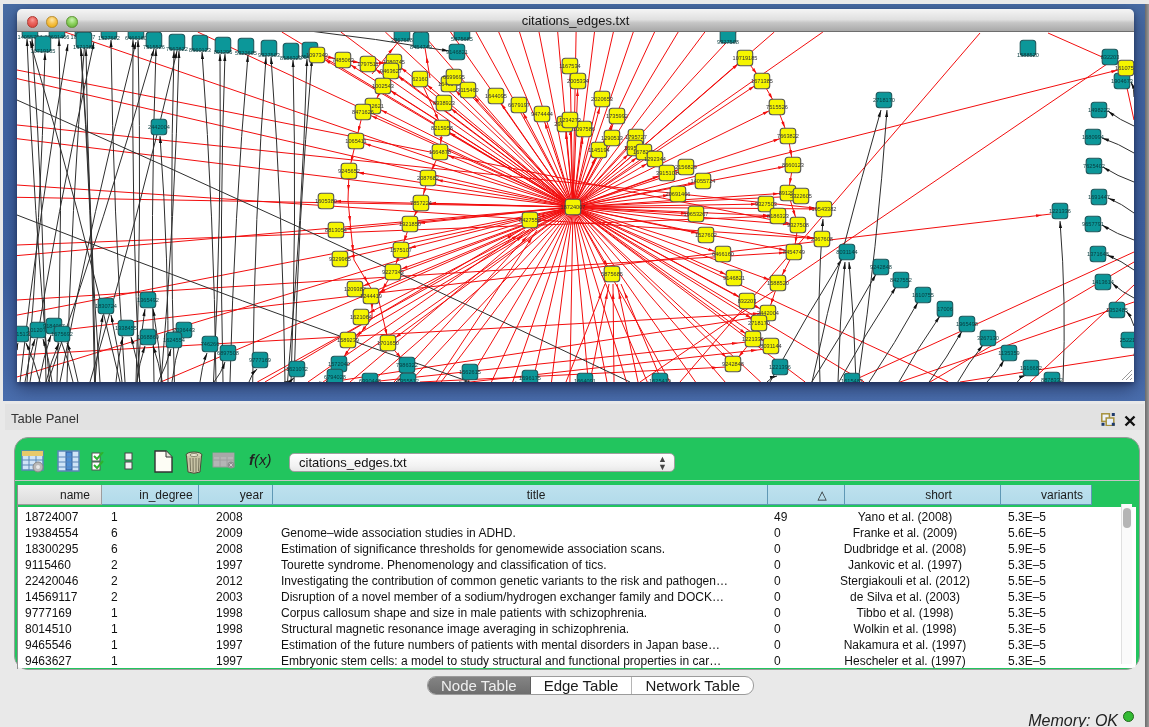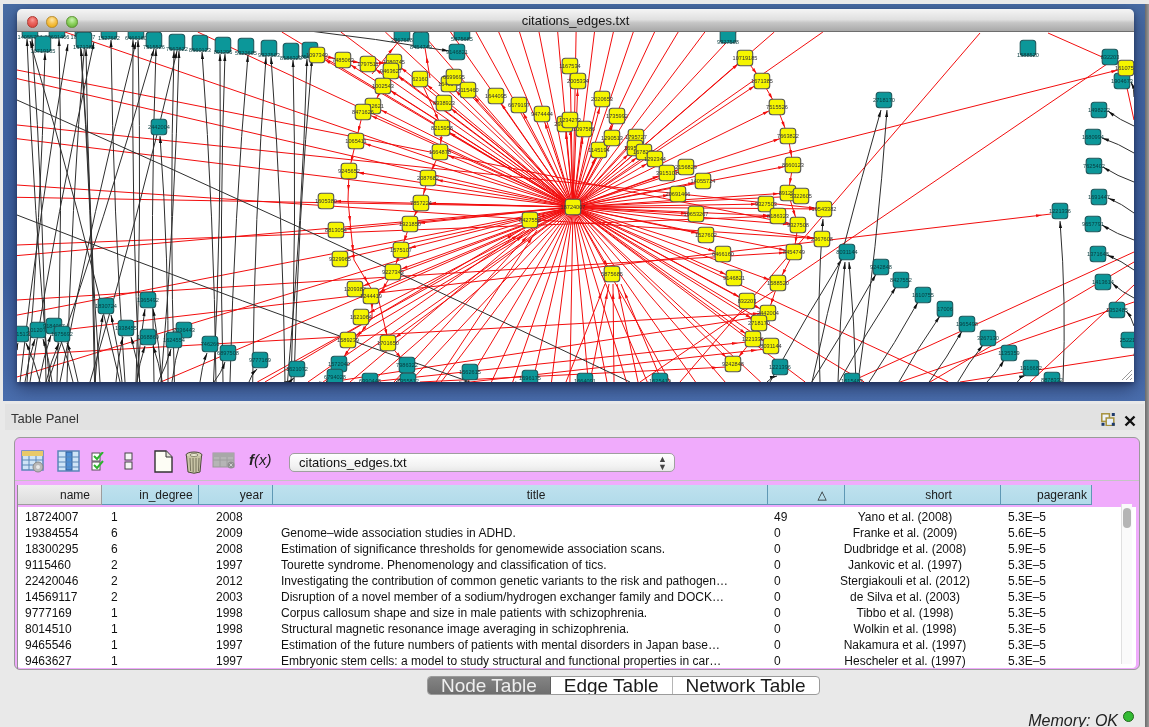--- a/index.html
+++ b/index.html
@@ -13,40 +13,40 @@
 .tl{position:absolute;top:7px;width:11.5px;height:11.5px;border-radius:50%;}
 #tl-r{left:9.5px;background:radial-gradient(circle at 50% 30%,#fb9f9a 0%,#ec6b65 35%,#d83b34 100%);border:1px solid #ad3830;}
 #tl-y{left:29px;background:radial-gradient(circle at 50% 30%,#fde8a8 0%,#f6c24d 45%,#e9a800 100%);border:1px solid #b88a28;}
 #tl-g{left:49px;background:radial-gradient(circle at 50% 30%,#c9f2b2 0%,#8fd461 45%,#5aa72d 100%);border:1px solid #5a9230;}
 #title{position:absolute;top:4px;left:0;width:100%;text-align:center;font-size:13px;color:#161616;}
 #canvas{position:absolute;left:0;top:23px;width:1117px;height:350px;background:#fff;overflow:hidden;}
 #tablepanel{position:absolute;left:0;top:401px;width:1149px;height:326px;background:#e9e9e9;z-index:5;}
 #tp-title{position:absolute;left:11px;top:10px;font-size:13px;color:#333;}
 #tp-x{position:absolute;right:13px;top:12px;}
 #tp-float{position:absolute;right:34px;top:11px;width:14px;height:14px;}
-#panel{position:absolute;left:14px;top:36px;width:1126px;height:233px;background:#f0abfc;
-  border:1px solid #9a9a9a;border-radius:6px;}
+#panel{position:absolute;left:14px;top:36px;width:1126px;height:233px;background:#22c55e;
+  border:1px solid #9a9a9a;border-radius:14px;}
 #toolbar{position:absolute;left:0;top:0;width:100%;height:43px;border-bottom:1px solid #c4c4c4;}
 .ico{position:absolute;top:12px;}
 #dropdown{position:absolute;left:274px;top:15px;width:386px;height:19px;background:linear-gradient(180deg,#ffffff,#f2f2f2 70%,#e8e8e8);
   border:1px solid #9f9f9f;border-radius:5px;font-size:13px;color:#111;line-height:17px;padding-left:9px;}
 #dd-ar{position:absolute;right:7px;top:1px;font-size:9px;color:#444;line-height:8px;text-align:center}
 #thead{position:absolute;left:2px;top:47px;width:1076px;height:20px;font-size:12px;color:#1b1b1b;}
 .th{position:absolute;top:0;height:20px;text-align:center;line-height:20px;
   background:linear-gradient(180deg,#bee1ee,#b2dbea);border-right:1px solid #5f98b5;border-bottom:1px solid #5f98b5;padding-left:32px;}
 .th0{background:linear-gradient(180deg,#efefef,#dcdcdc);border-right:1px solid #9d9d9d;border-bottom:1px solid #9d9d9d;}
 #tbody{position:absolute;left:2px;top:69px;width:1119px;height:161px;background:#fff;border-radius:0 0 4px 4px;}
 .trow{position:relative;height:16px;font-size:12px;color:#111;white-space:nowrap;}
 .trow span{position:absolute;top:3px;}
 .c0{left:8px}.c1{left:94px}.c2{left:199px}.c3{left:264px}.c4{left:757px}
 .c5{left:810px;width:156px;text-align:center}.c6{left:991px}
 #vscroll{position:absolute;right:7px;top:66px;width:11px;height:160px;background:#fafafa;border-left:1px solid #e0e0e0;}
 #vthumb{position:absolute;left:1px;top:4px;width:8px;height:20px;border-radius:4px;background:#b5b5b5;}
-#tabs{position:absolute;left:427px;top:275px;height:19px;display:flex;font-size:19px;
-  border:1px solid #9b9b9b;border-radius:4px;overflow:hidden;background:#fff;}
+#tabs{position:absolute;left:427px;top:275px;height:19px;display:flex;font-size:15px;
+  border:1px solid #9b9b9b;border-radius:9px;overflow:hidden;background:#fff;}
 .tab{padding:0 13px;line-height:18px;color:#1a1a1a;border-right:1px solid #b5b5b5;}
 .tab.sel{background:linear-gradient(180deg,#848484,#6e6e6e);color:#efefef;border-right:1px solid #5f5f5f;}
 .tab:last-child{border-right:none}
 #memory{position:absolute;right:31px;top:311px;font-size:16px;color:#222;font-style:italic;}
 #memdot{position:absolute;right:15px;top:310px;width:11px;height:11px;border-radius:50%;
   background:#33bb33;border:1px solid #22661a;}
 #rightstrip{position:absolute;right:0px;top:4px;width:4px;height:723px;z-index:6;
   background:linear-gradient(90deg,#6a6a6a,#9a9a9a);}
 </style></head>
 <body>
@@ -949,21 +949,21 @@
       <div class="ico" style="left:234px;top:13px;font-size:15px;color:#222"><i><b>f</b>(x)</i></div>
       <div id="dropdown">citations_edges.txt<div id="dd-ar">▲<br>▼</div></div>
     </div>
     <div id="thead">
       <span class="th th0" style="left:0;width:85px">name</span>
       <span class="th" style="left:85px;width:97px">in_degree</span>
       <span class="th" style="left:182px;width:74px">year</span>
       <span class="th" style="left:256px;width:495px">title</span>
       <span class="th" style="left:751px;width:77px">△ out_de…</span>
       <span class="th" style="left:828px;width:156px">short</span>
-      <span class="th" style="left:984px;width:91px">pagerank</span>
+      <span class="th" style="left:984px;width:91px">variants</span>
     </div>
     <div id="tbody">
 <div class="trow">
           <span class="c0">18724007</span>
           <span class="c1">1</span>
           <span class="c2">2008</span>
           <span class="c4">49</span>
           <span class="c5">Yano et al. (2008)</span>
           <span class="c6">5.3E–5</span>
         </div>

